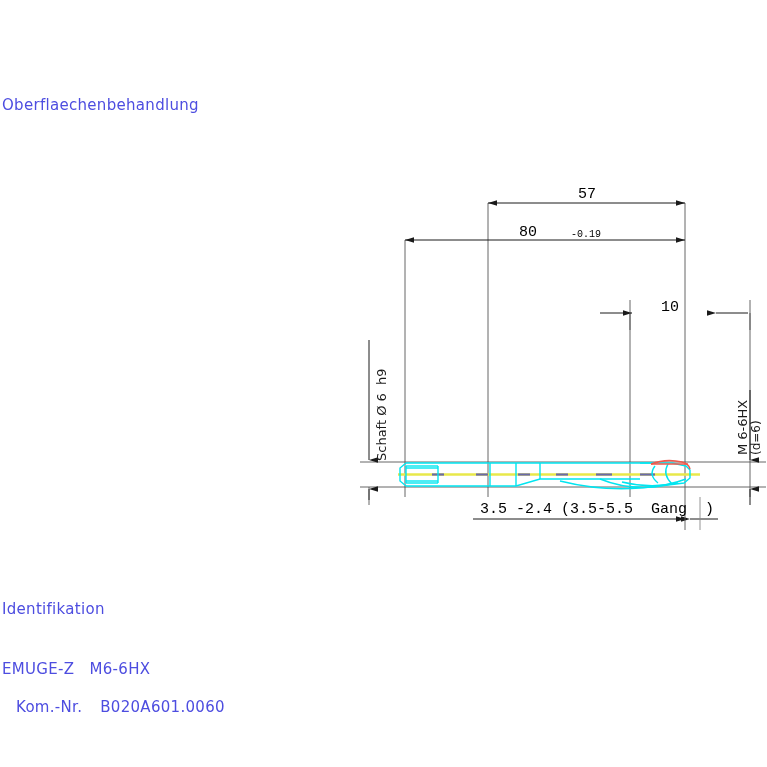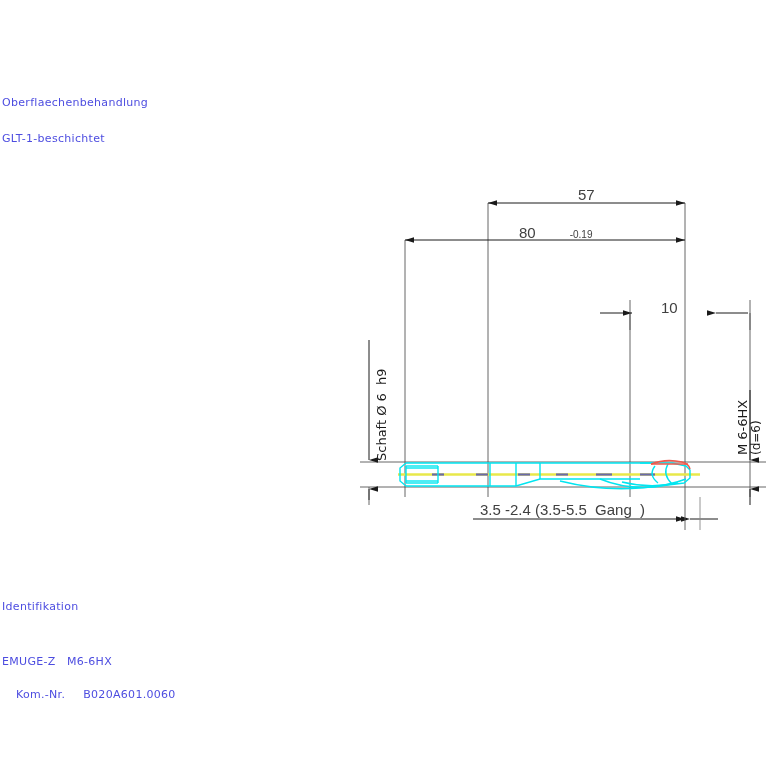--- a/index.html
+++ b/index.html
@@ -19,30 +19,30 @@
     left: 0;
     top: 0;
     width: 767px;
     height: 767px;
   }
   .ident-block, .surface-block {
     position: absolute;
   }
   .blue-label {
     color: #4d4de0;
-    font-size: 11px;
+    font-size: 15px;
     white-space: pre;
     font-family: "DejaVu Sans", sans-serif;
     letter-spacing: 0.3px;
   }
   .dim-text {
     position: absolute;
-    color: #404040;
+    color: #000000;
     font-size: 15px;
-    font-family: Liberation Sans, sans-serif;
+    font-family: Liberation Mono, monospace;
     white-space: pre;
   }
   .dim-text-small {
     font-size: 10px;
   }
   .vert-text {
     position: absolute;
     color: #1a1a1a;
     font-size: 13px;
     font-family: "DejaVu Sans", sans-serif;
@@ -160,21 +160,20 @@
   </g>
 
   <g stroke="#f0594d" stroke-width="1.5" fill="none">
     <path d="M651,464 Q666,458 682,462 Q689,464 690,469"></path>
     <line x1="651" y1="464" x2="688" y2="464"></line>
   </g>
 </svg>
 
 <div class="surface-block" style="left:2px; top:96px;">
   <div class="blue-label">Oberflaechenbehandlung</div>
-  <div class="blue-label" style="margin-top:23px;">GLT-1-beschichtet</div>
 </div>
 
 <div class="ident-block" style="left:2px; top:600px;">
   <div class="blue-label">Identifikation</div>
   <div class="blue-label" style="margin-top:42px;">EMUGE-Z   M6-6HX</div>
   <div style="margin-top:20px; display:flex; gap:18px; padding-left:14px;">
     <span class="blue-label">Kom.-Nr.</span>
     <span class="blue-label">B020A601.0060</span>
   </div>
 </div>

